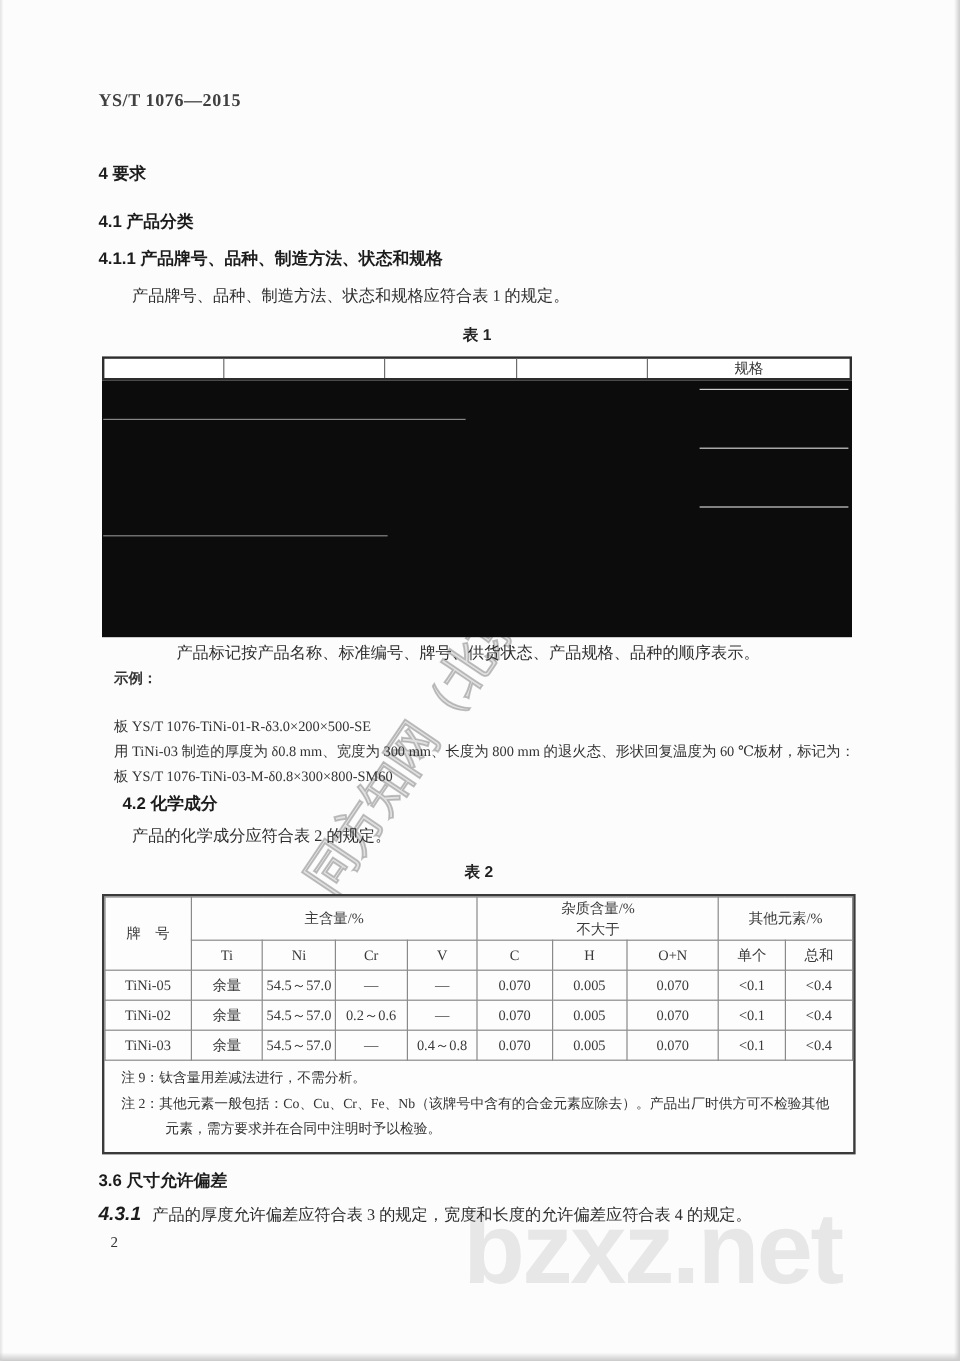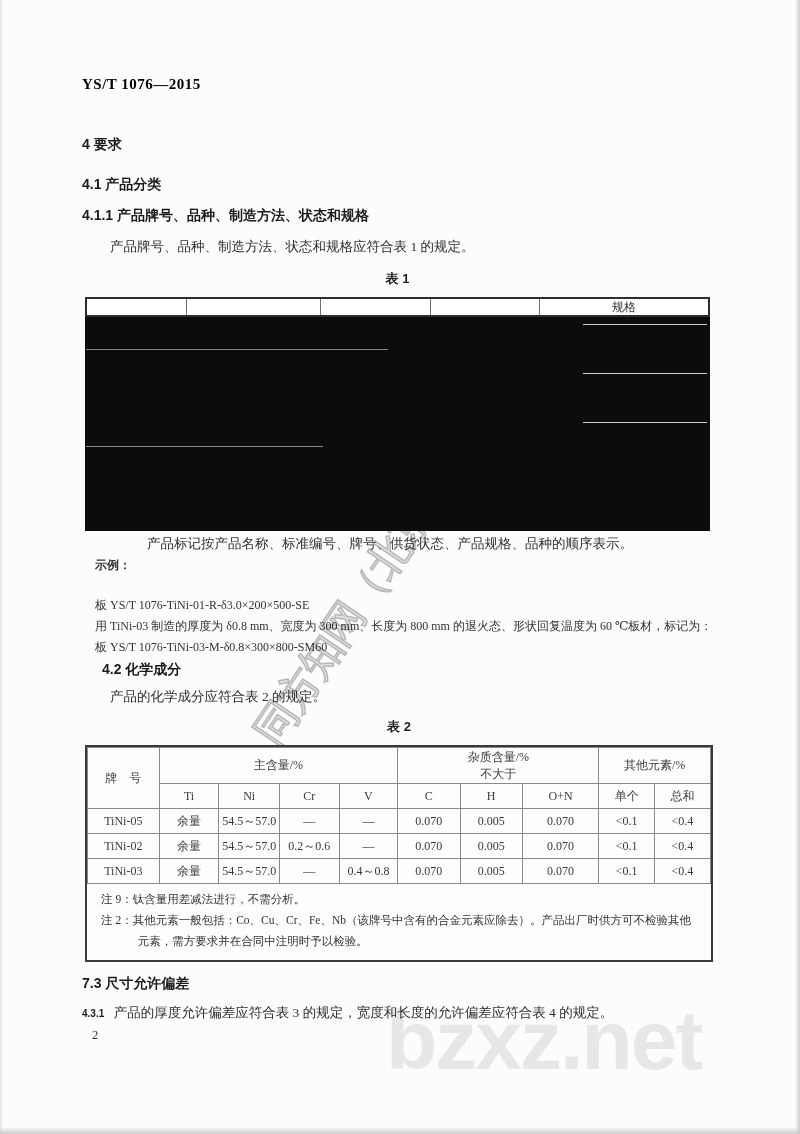--- a/index.html
+++ b/index.html
@@ -8,21 +8,21 @@
     position:relative; width:800px; height:1134px; margin:0 auto;
     background:#fcfcfc; overflow:hidden;
     font-family:"Liberation Serif","DejaVu Serif",serif; color:#2e2e2e;
   }
   .abs { position:absolute; }
   .z2 { z-index:2; }
   .heading {
     font-family:"Liberation Sans","DejaVu Sans",sans-serif;
     font-weight:bold; font-size:14px; color:#1c1c1c; white-space:nowrap;
   }
-  .doc-header { font-weight:bold; font-size:15px; letter-spacing:0.5px; color:#000000;text-align:center; }
+  .doc-header { font-weight:bold; font-size:15px; letter-spacing:0.5px; color:#404040;text-align:center; }
   .body-text { font-size:13.5px; white-space:nowrap; }
   .small-text { font-size:12px; white-space:nowrap; color:#333; }
   .caption {
     font-family:"Liberation Sans","DejaVu Sans",sans-serif;
     font-weight:bold; font-size:13px; text-align:center; color:#222;
   }
   
   .t1-head {
     left:85px; top:297px; width:625px; height:20px;
     border:2px solid #2d2d2d; display:flex; box-sizing:border-box; background:#fff; z-index:2;
@@ -179,23 +179,23 @@
         <td>&lt;0.4</td>
       </tr>
     </tbody>
       </table>
     <div class="t2-notes">
       <p>注 9：钛含量用差减法进行，不需分析。</p>
       <p>注 2：其他元素一般包括：Co、Cu、Cr、Fe、Nb（该牌号中含有的合金元素应除去）。产品出厂时供方可不检验其他元素，需方要求并在合同中注明时予以检验。</p>
     </div>
   </div>
 
-  <div class="abs heading z2" style="left:82px; top:975px;">7.3  尺寸允许偏差</div>
+  <div class="abs heading z2" style="left:82px; top:975px;">3.6  尺寸允许偏差</div>
   <div class="abs body-text z2" style="left:82px; top:1004px;">
-    <span class="heading" style="font-size:10px;">4.3.1</span>
+    <span class="heading" style="font-size:16px;font-style:italic;">4.3.1</span>
     <span style="margin-left:6px;">产品的厚度允许偏差应符合表 3 的规定，宽度和长度的允许偏差应符合表 4 的规定。</span>
   </div>
 
   <div class="abs page-num z2" style="left:92px; top:1028px;">2</div>
 
   <div class="abs edge-left"></div>
   <div class="abs edge-right"></div>
   <div class="abs edge-bottom"></div>
 
 </div>

